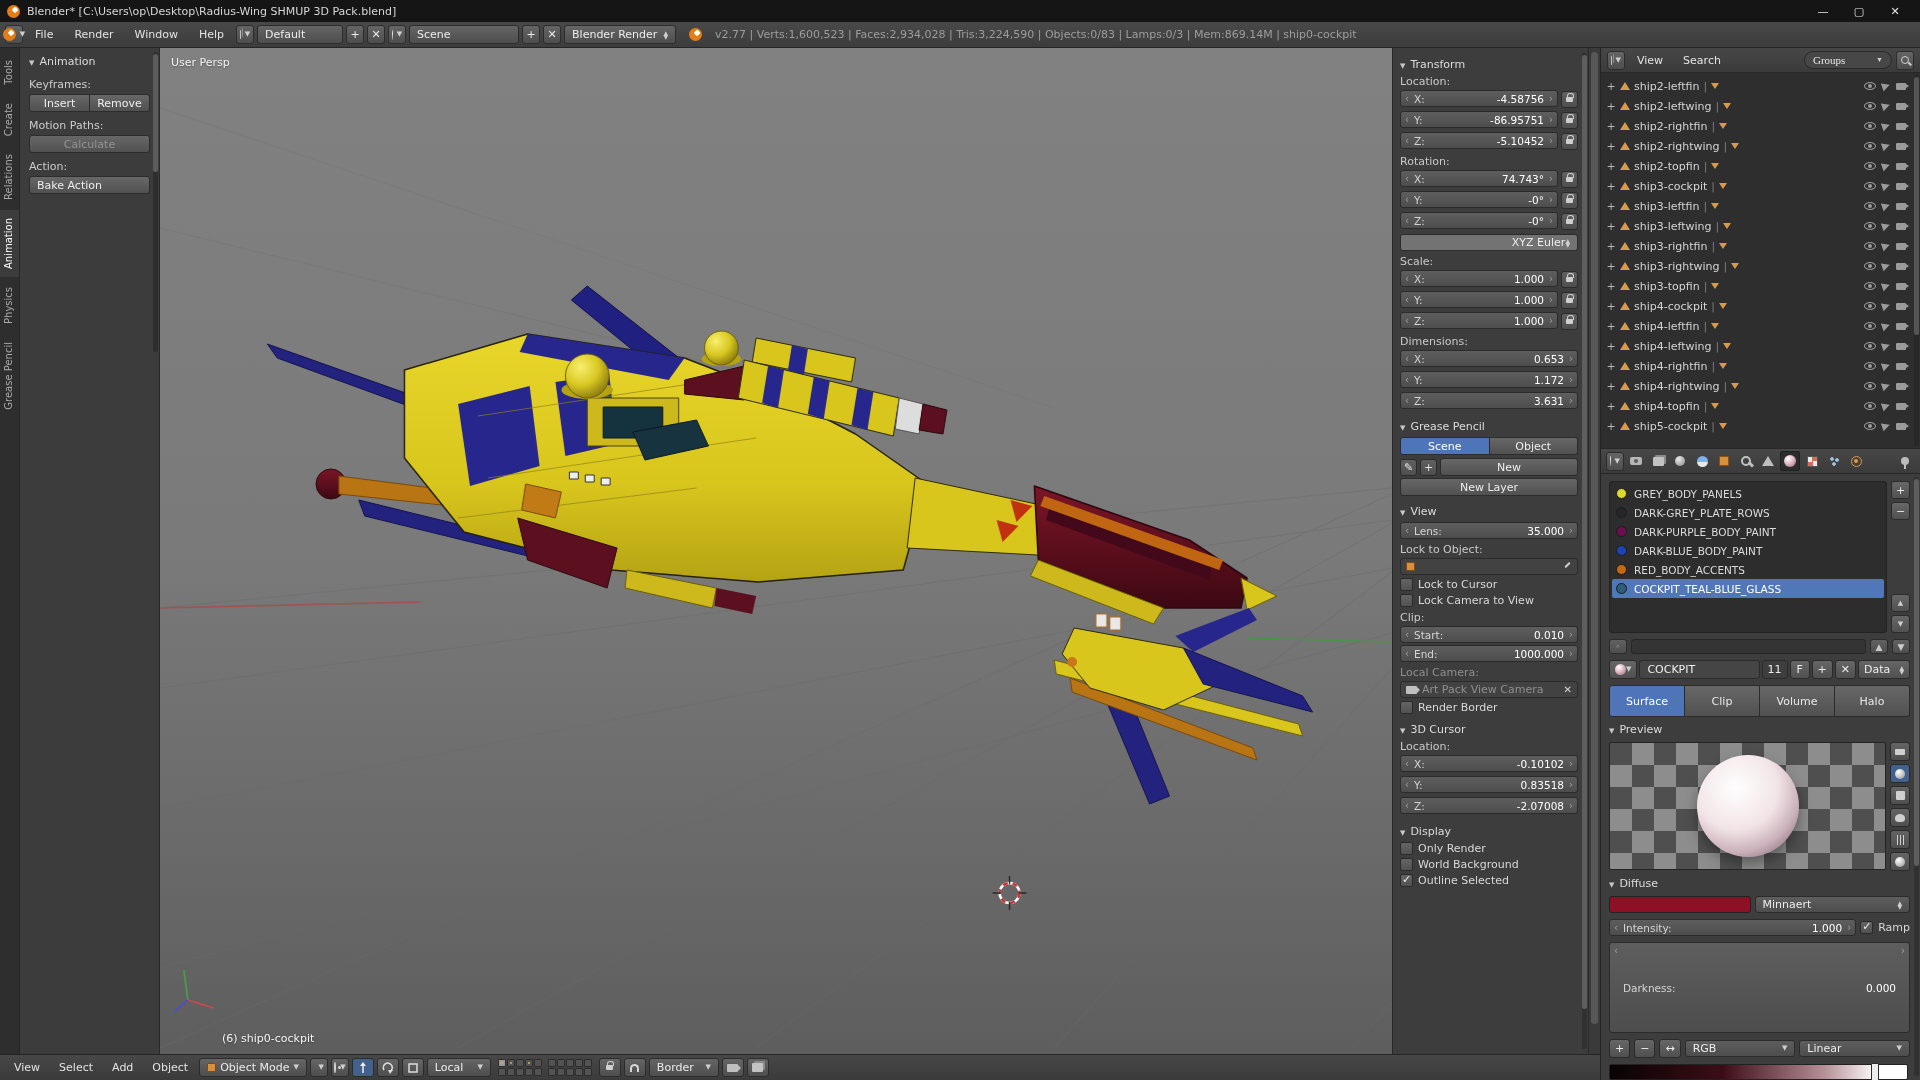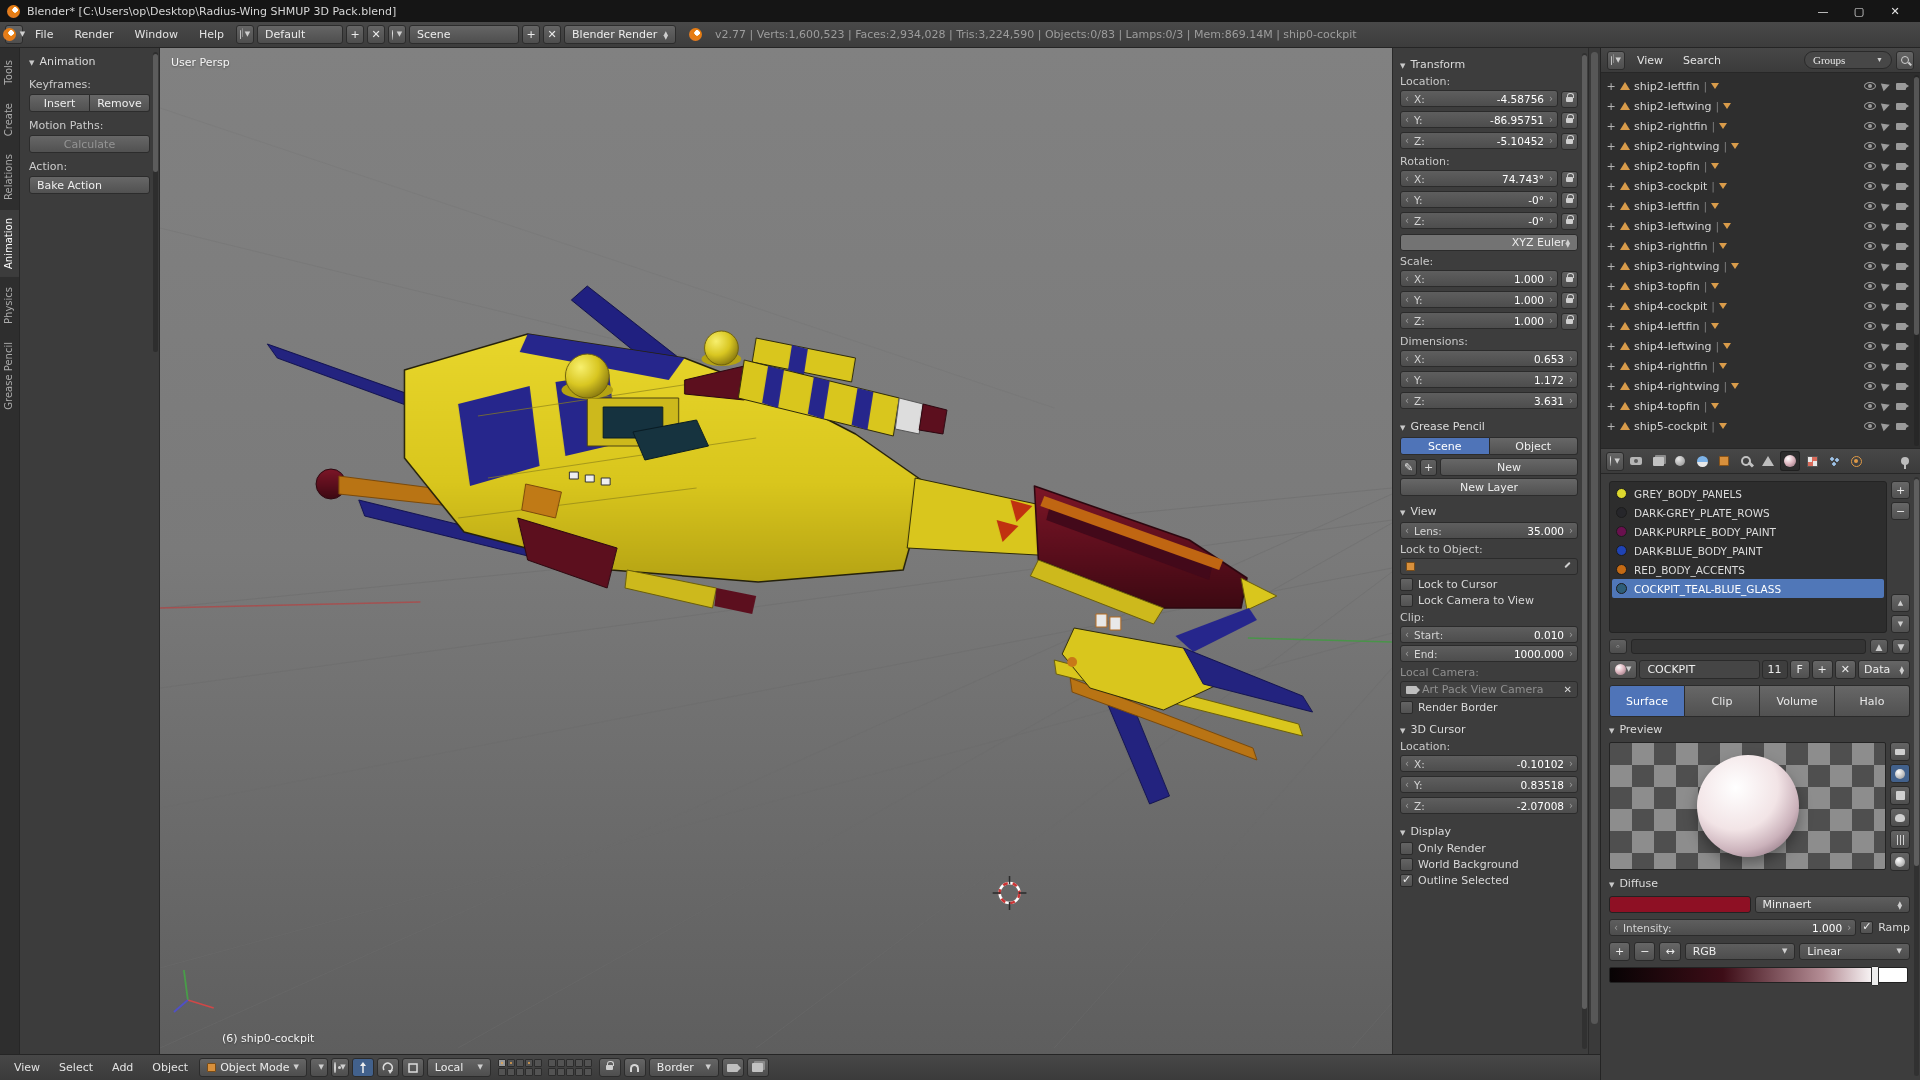--- a/index.html
+++ b/index.html
@@ -1157,20 +1157,24 @@
         <div class="drow">
           <div class="num" style="margin-bottom:0;">
               <span class="k">Intensity:</span>
               <span class="v">1.000</span>
             </div>
           <span class="cbrow" style="margin:0; flex:none;">
               <span class="cb on"></span>
               <span>Ramp</span>
             </span>
         </div>
+        <div class="num" style="margin-bottom:0;">
+            <span class="k">Darkness:</span>
+            <span class="v">0.000</span>
+          </div>
         <div class="drow">
           <span class="db-btn">+</span>
           <span class="db-btn">−</span>
           <span class="db-btn">↔</span>
           <span class="dropdown half">
               <span>RGB</span>
               <span class="caret">▼</span>
             </span>
           <span class="dropdown half">
               <span>Linear</span>

